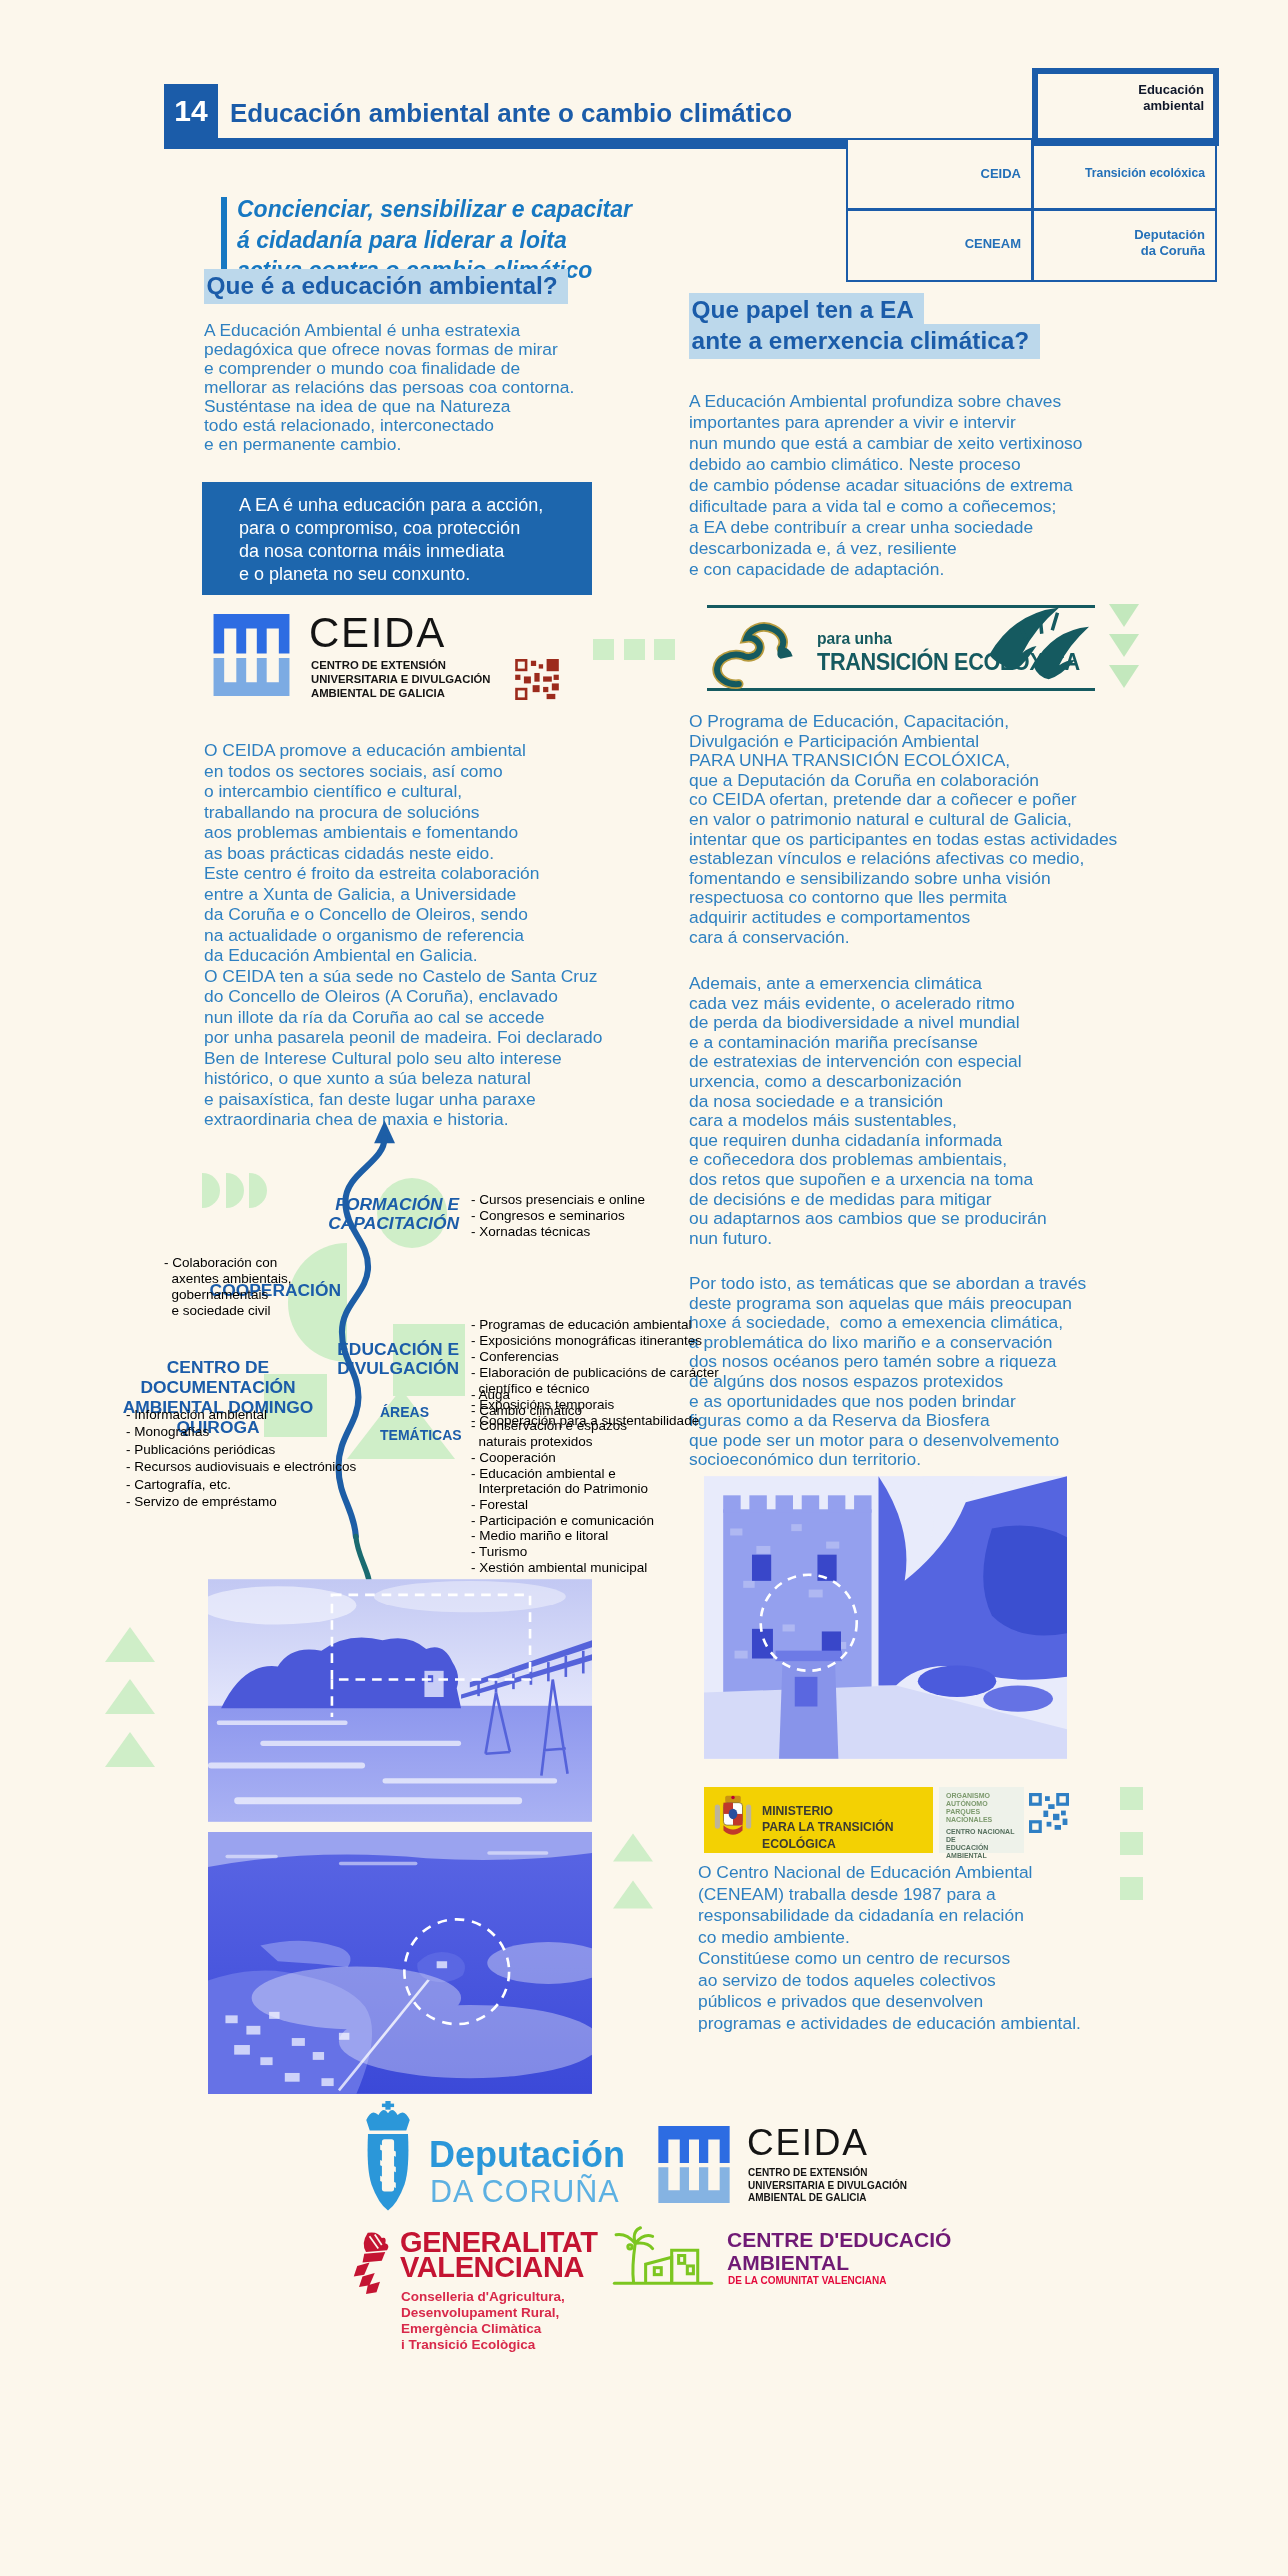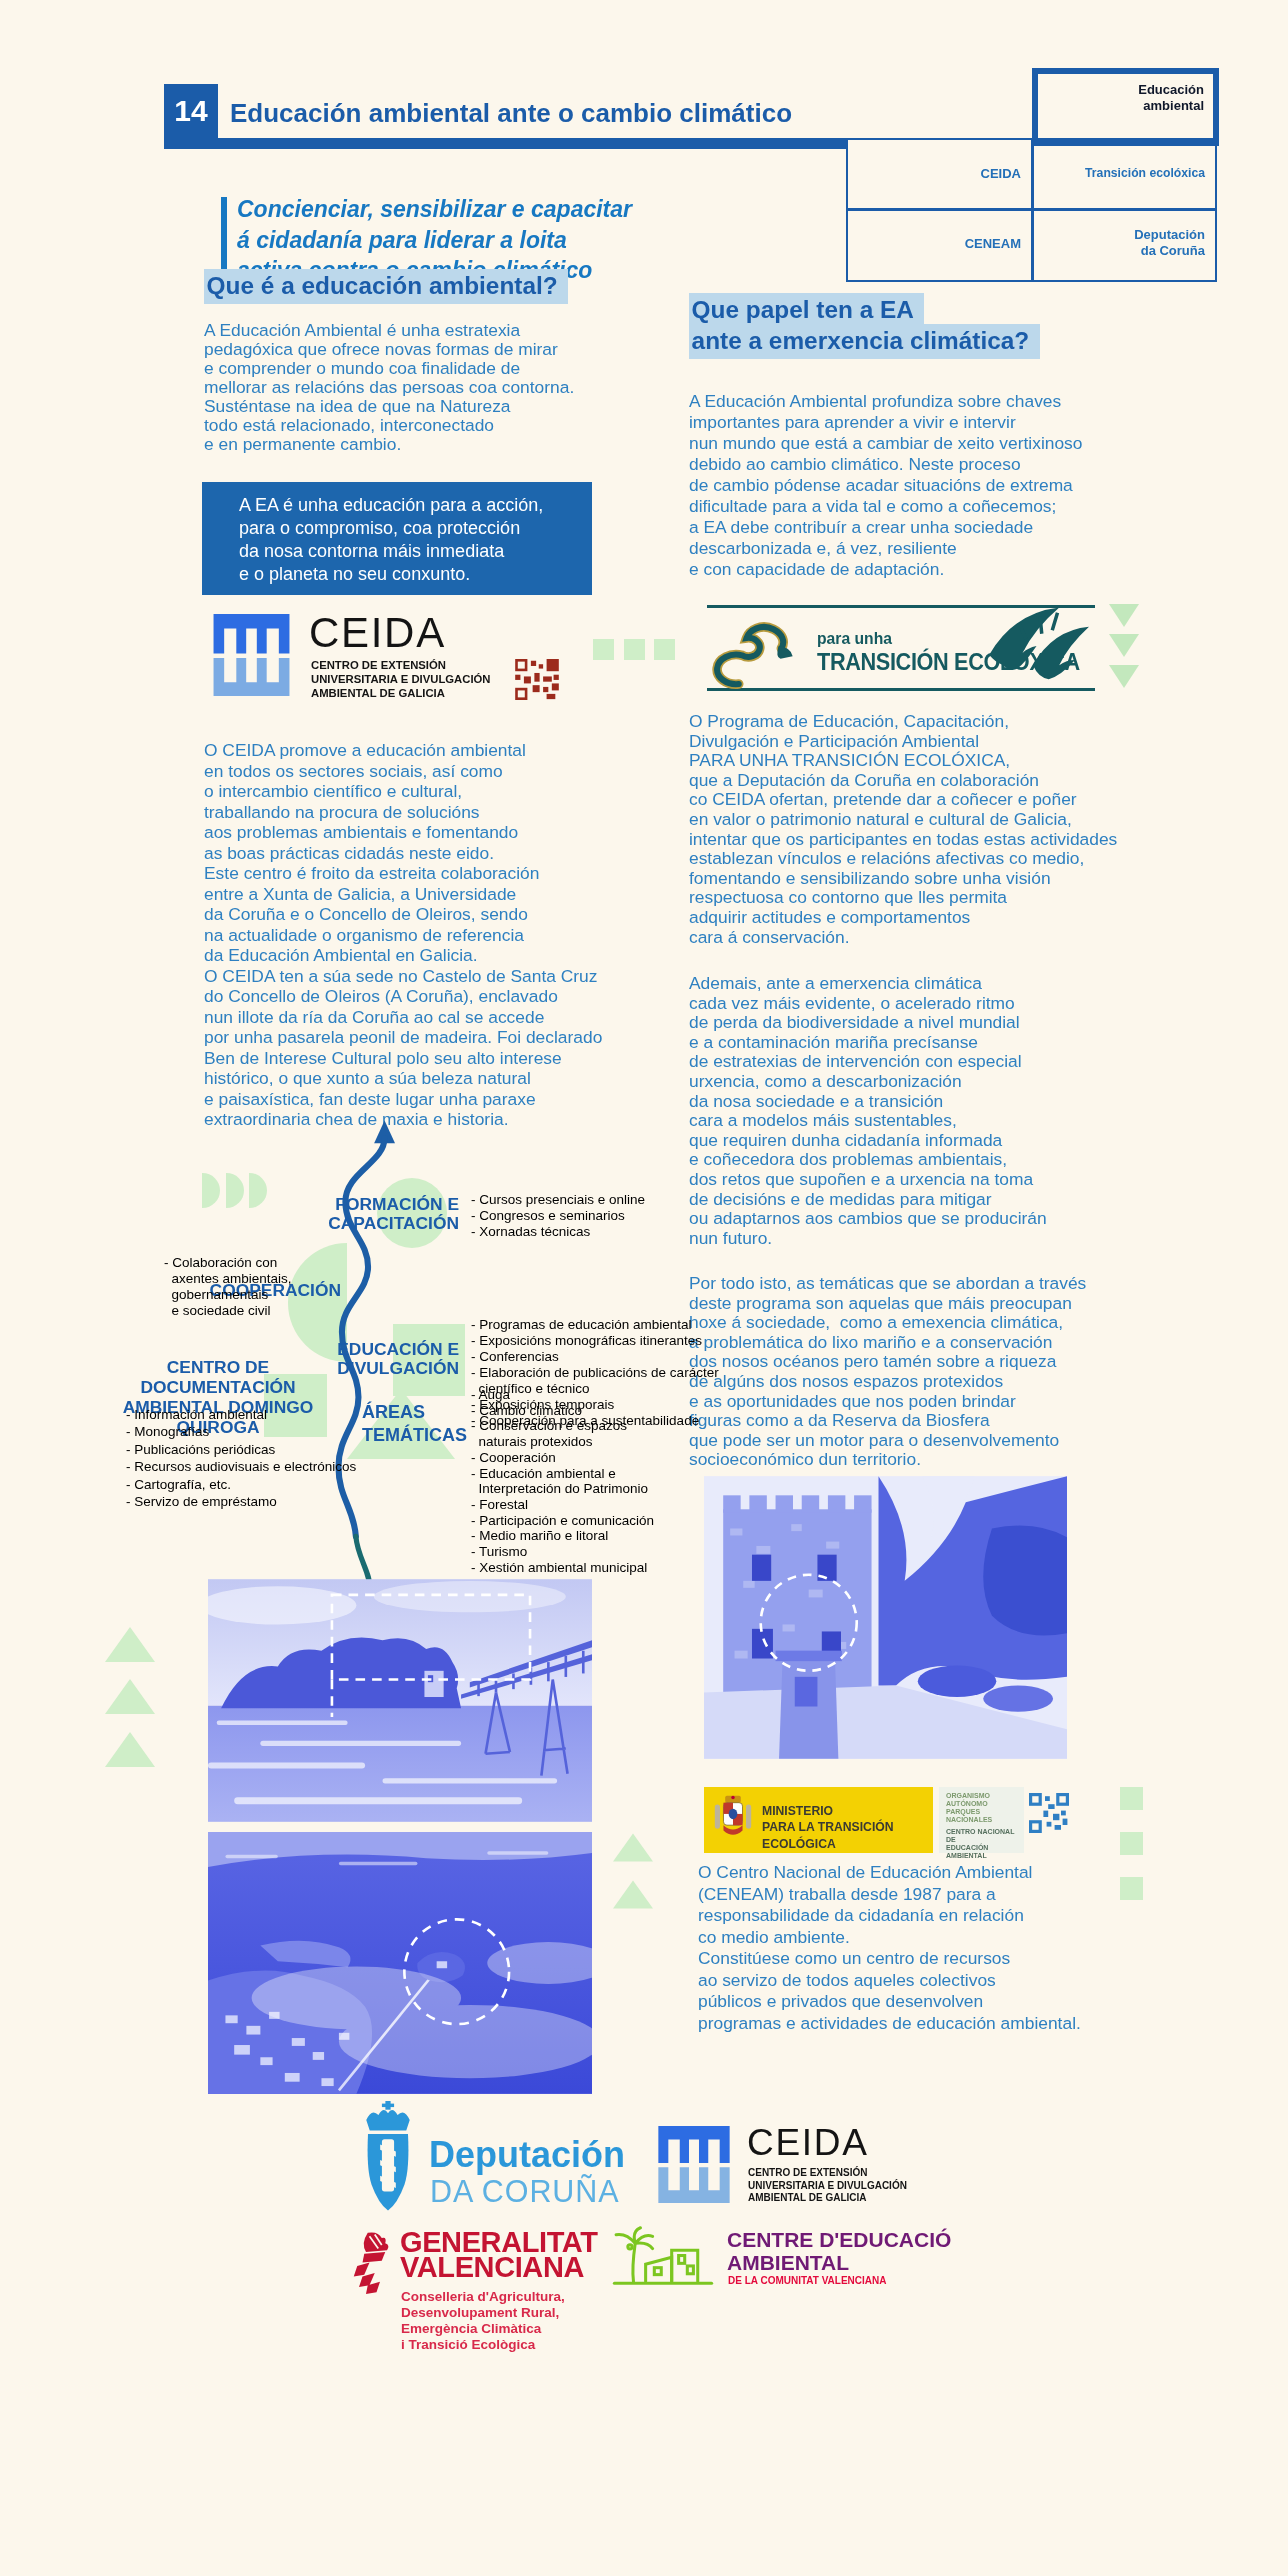--- a/index.html
+++ b/index.html
@@ -212,21 +212,21 @@
   <div class="abs" style="left:288px;top:1118px;">
     <svg width="174" height="541" viewBox="0 0 200 620">
       <polygon points="111,2 99,28 123,28" fill="#1d5ea6"></polygon>
       <path d="M111,22 C111,50 66,62 66,95 C66,128 92,140 92,170 C92,200 62,212 62,245
                C62,278 81,290 81,320 C81,350 58,365 58,400 C58,435 76,448 78,480" fill="none" stroke="#1d5ea6" stroke-width="7" stroke-linecap="round"></path>
       <path d="M78,480 C80,505 95,520 95,545 C95,562 88,570 88,582" fill="none" stroke="#1a6b70" stroke-width="6" stroke-linecap="round"></path>
       <polygon points="88,598 77,578 99,578" fill="#1a6b70"></polygon>
     </svg>
   </div>
 
-  <div class="abs tlabel pre" style="left:285px;top:1195px;width:174px;text-align:right;">FORMACIÓN E
+  <div class="abs tlabel pre" style="left:285px;top:1195px;width:174px;text-align:right;font-style:italic;">FORMACIÓN E
 CAPACITACIÓN</div>
   <div class="abs pre bullets" style="left:471px;top:1192px;">- Cursos presenciais e online
 - Congresos e seminarios
 - Xornadas técnicas</div>
 
   <div class="abs tlabel" style="left:167px;top:1281px;width:174px;text-align:right;">COOPERACIÓN</div>
   <div class="abs pre bullets" style="left:116px;top:1255px;margin-left:48px;">- Colaboración con
   axentes ambientais,
   gobernamentais
   e sociedade civil</div>
@@ -243,21 +243,21 @@
 
   <div class="abs tlabel pre" style="left:87px;top:1357px;width:262px;text-align:center;line-height:20px;">CENTRO DE DOCUMENTACIÓN
 AMBIENTAL DOMINGO QUIROGA</div>
   <div class="abs pre bullets" style="left:126px;top:1406px;line-height:17.4px;">- Información ambiental
 - Monografías
 - Publicacións periódicas
 - Recursos audiovisuais e electrónicos
 - Cartografía, etc.
 - Servizo de empréstamo</div>
 
-  <div class="abs tlabel pre" style="left:362px;top:1401px;font-size:18px;line-height:23px;">ÁREAS
+  <div class="abs tlabel pre" style="left:380px;top:1401px;font-size:14px;line-height:23px;">ÁREAS
 TEMÁTICAS</div>
   <div class="abs pre bullets" style="left:471px;top:1387px;line-height:15.7px;">- Auga
 - Cambio climático
 - Conservación e espazos
   naturais protexidos
 - Cooperación
 - Educación ambiental e
   Interpretación do Patrimonio
 - Forestal
 - Participación e comunicación

